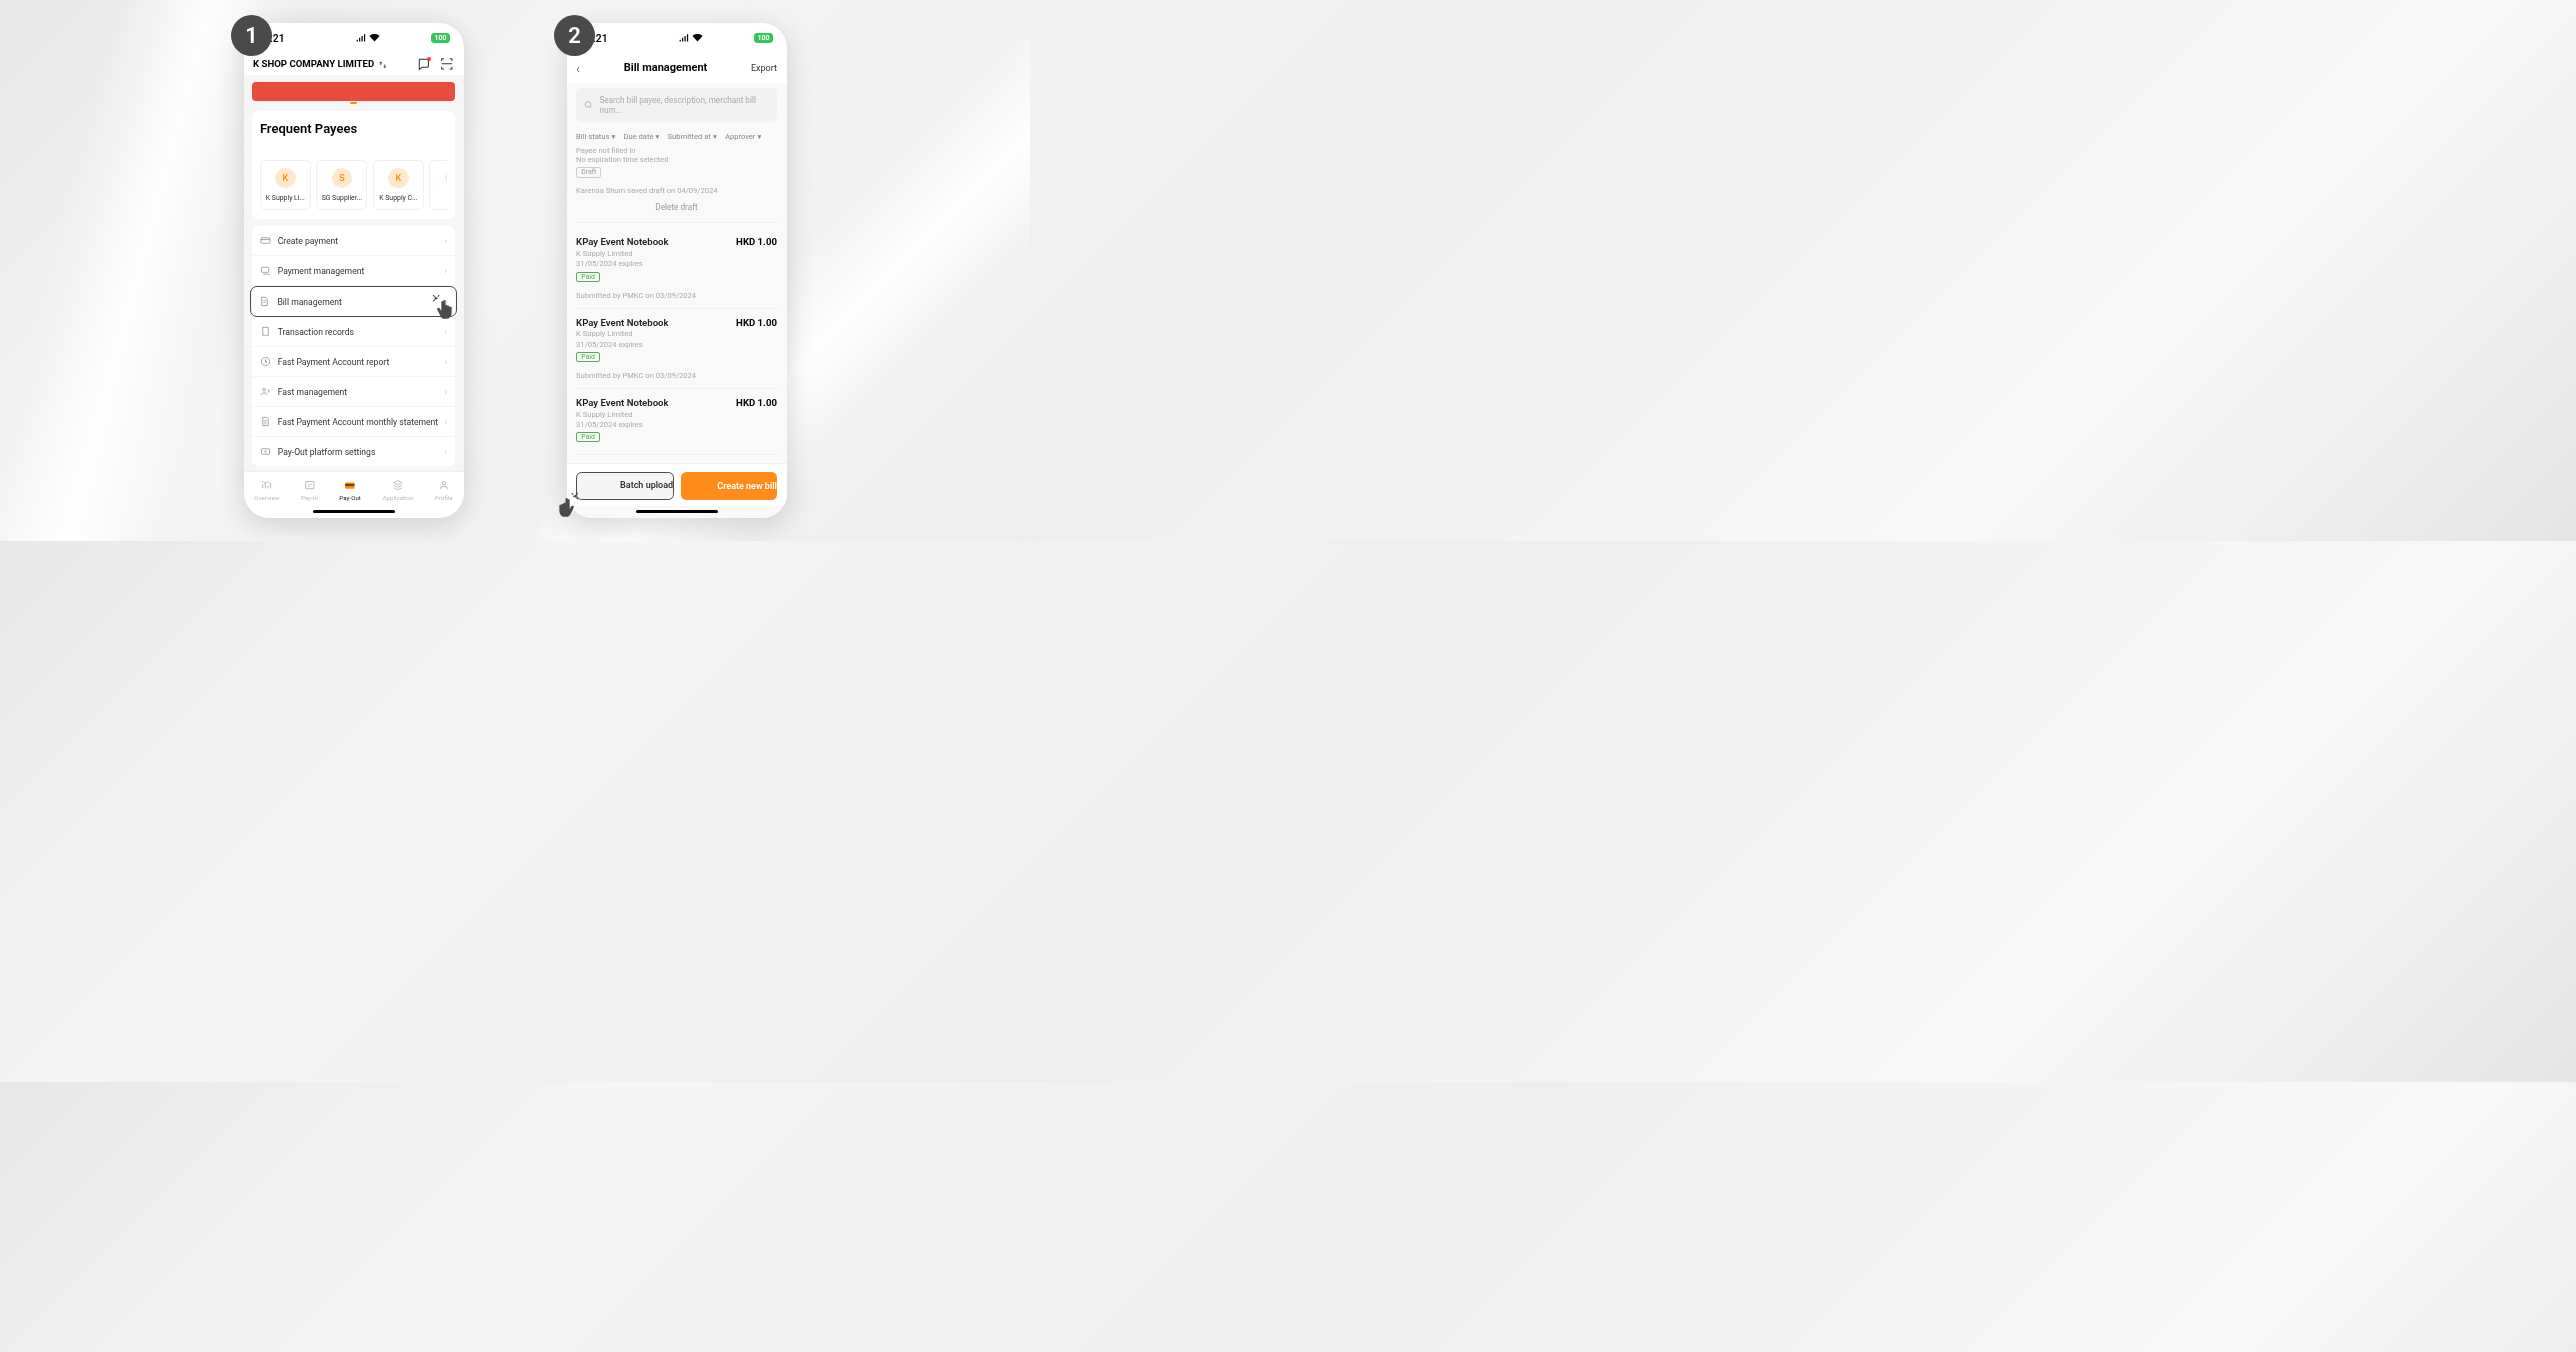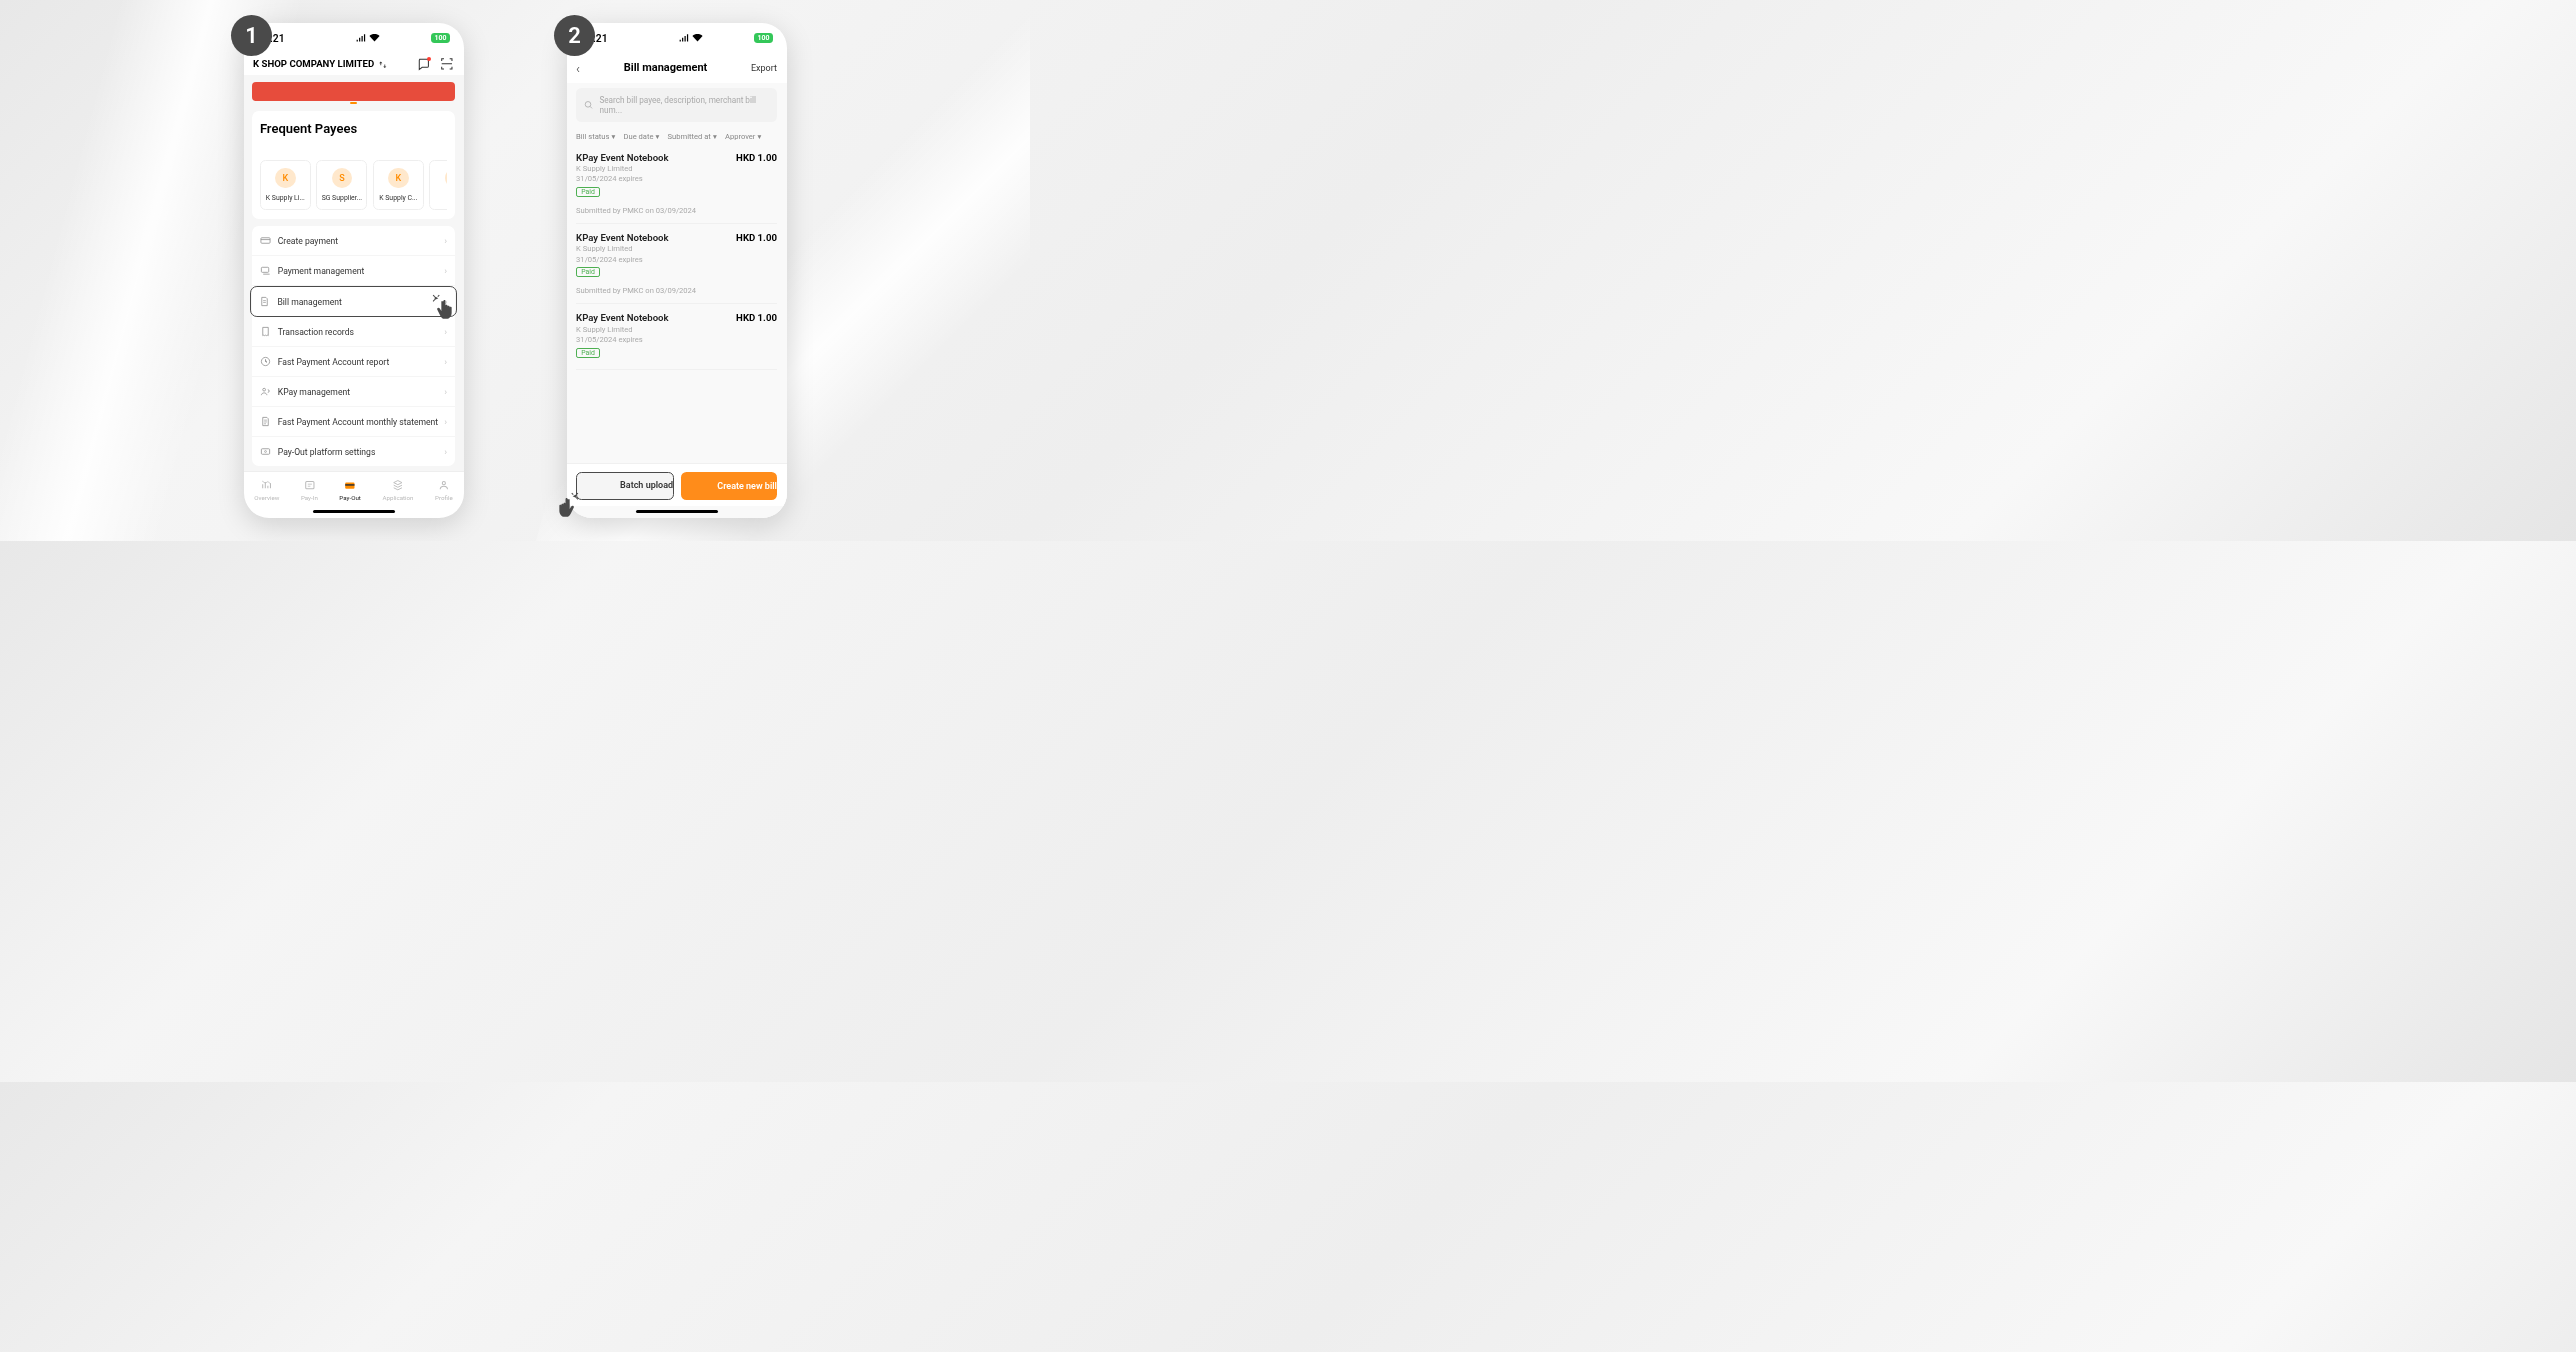--- a/index.html
+++ b/index.html
@@ -378,21 +378,21 @@
             <span>Fast Payment Account report</span>
           </div>
           <span class="chevron">›</span>
         </div>
         <div class="menu-item">
           <div class="menu-left">
             <svg class="menu-icon" viewBox="0 0 24 24">
                 <circle cx="9" cy="8" r="3" fill="none" stroke="#666" stroke-width="1.8"></circle>
                 <path d="M3 20c0-3 3-5 6-5s6 2 6 5M17 8a3 3 0 010 6" fill="none" stroke="#666" stroke-width="1.8"></path>
               </svg>
-            <span>KPay management</span>
+            <span>Fast management</span>
           </div>
           <span class="chevron">›</span>
         </div>
         <div class="menu-item">
           <div class="menu-left">
             <svg class="menu-icon" viewBox="0 0 24 24">
                 <path d="M6 3h9l3 3v15H6z" fill="none" stroke="#666" stroke-width="1.8"></path>
                 <path d="M9 9h6M9 13h6M9 17h4" stroke="#666" stroke-width="1.5"></path>
               </svg>
             <span>Fast Payment Account monthly statement</span>
@@ -497,20 +497,27 @@
         <div class="filter-chip">
             <span>Submitted at</span> 
             <span>▾</span>
           </div>
         <div class="filter-chip">
             <span>Approver</span> 
             <span>▾</span>
           </div>
       </div>
       <div class="bill-list">
+        <div class="draft-card">
+          <div>Payee not filled in</div>
+          <div>No expiration time selected</div>
+          <span class="draft-badge">Draft</span>
+          <div style="margin-top:5.5px;">Karensa Shum saved draft on 04/09/2024</div>
+          <div class="delete-draft">Delete draft</div>
+        </div>
         <div class="bill-item">
           <div class="bill-top">
             <div>
               <div class="bill-title">KPay Event Notebook</div>
               <div class="bill-sub">K Supply Limited</div>
               <div class="bill-sub">31/05/2024 expires</div>
             </div>
             <div class="bill-amt">HKD 1.00</div>
           </div>
           <span class="paid-badge">Paid</span>

